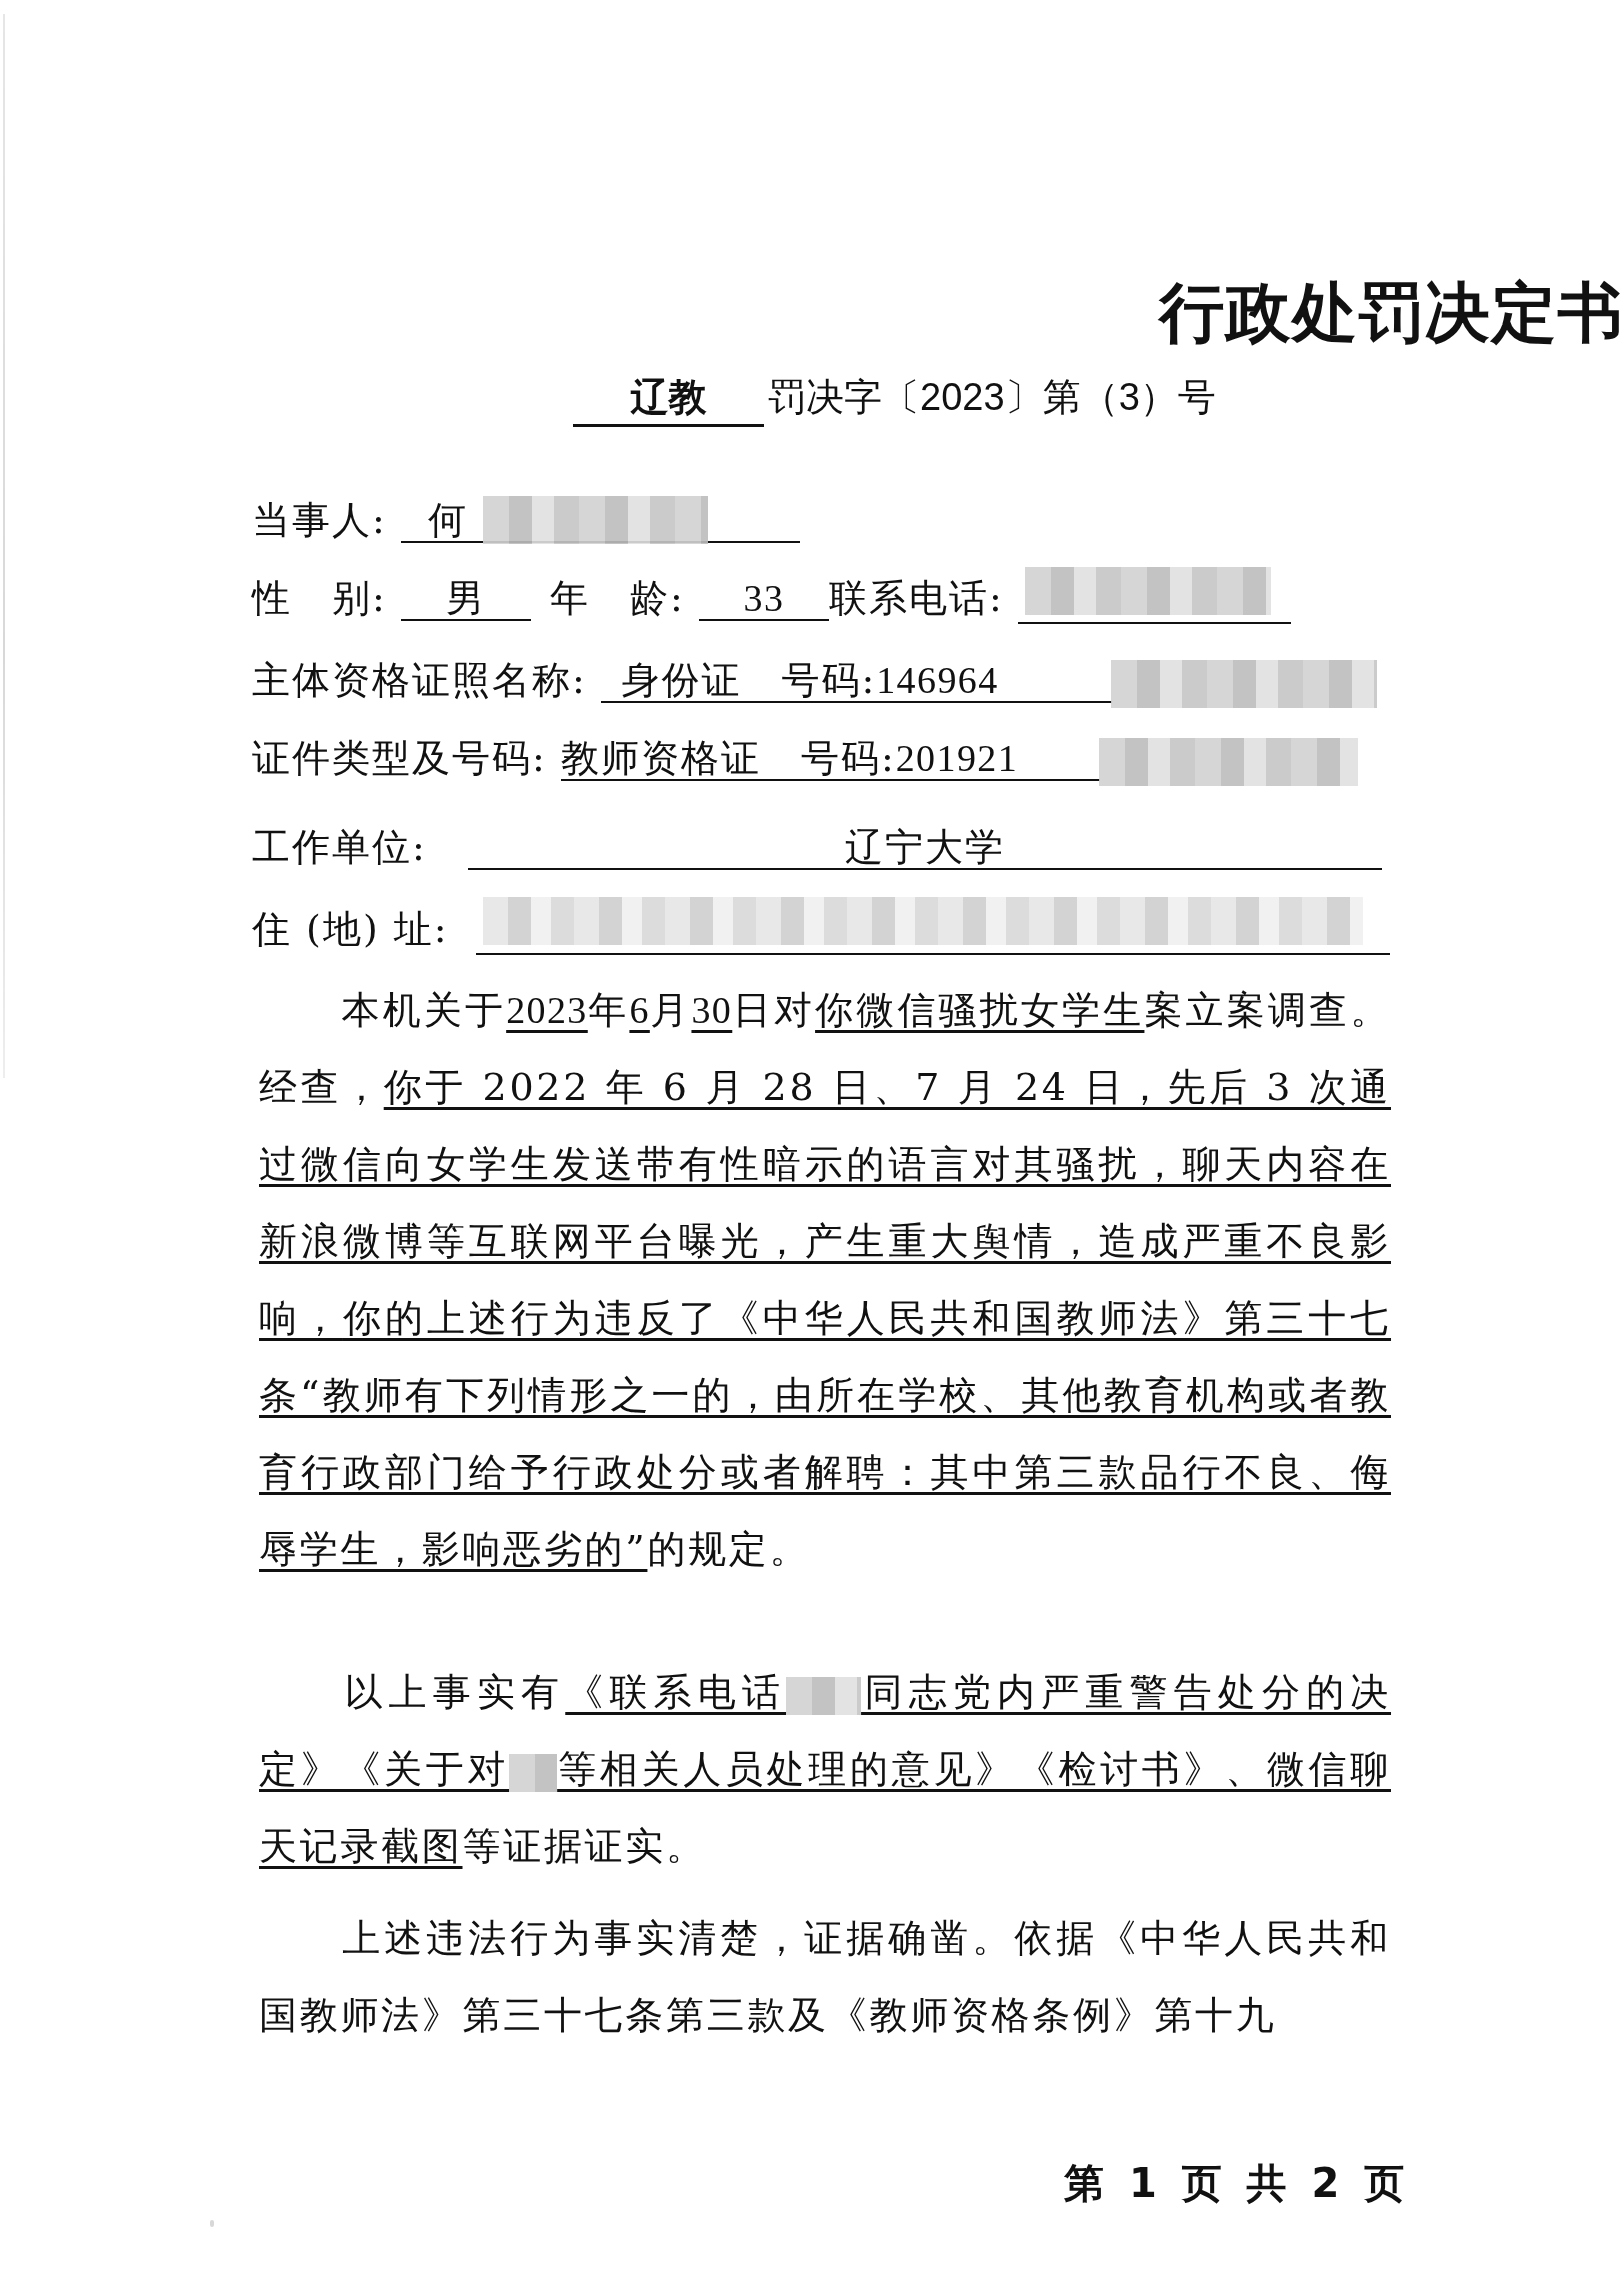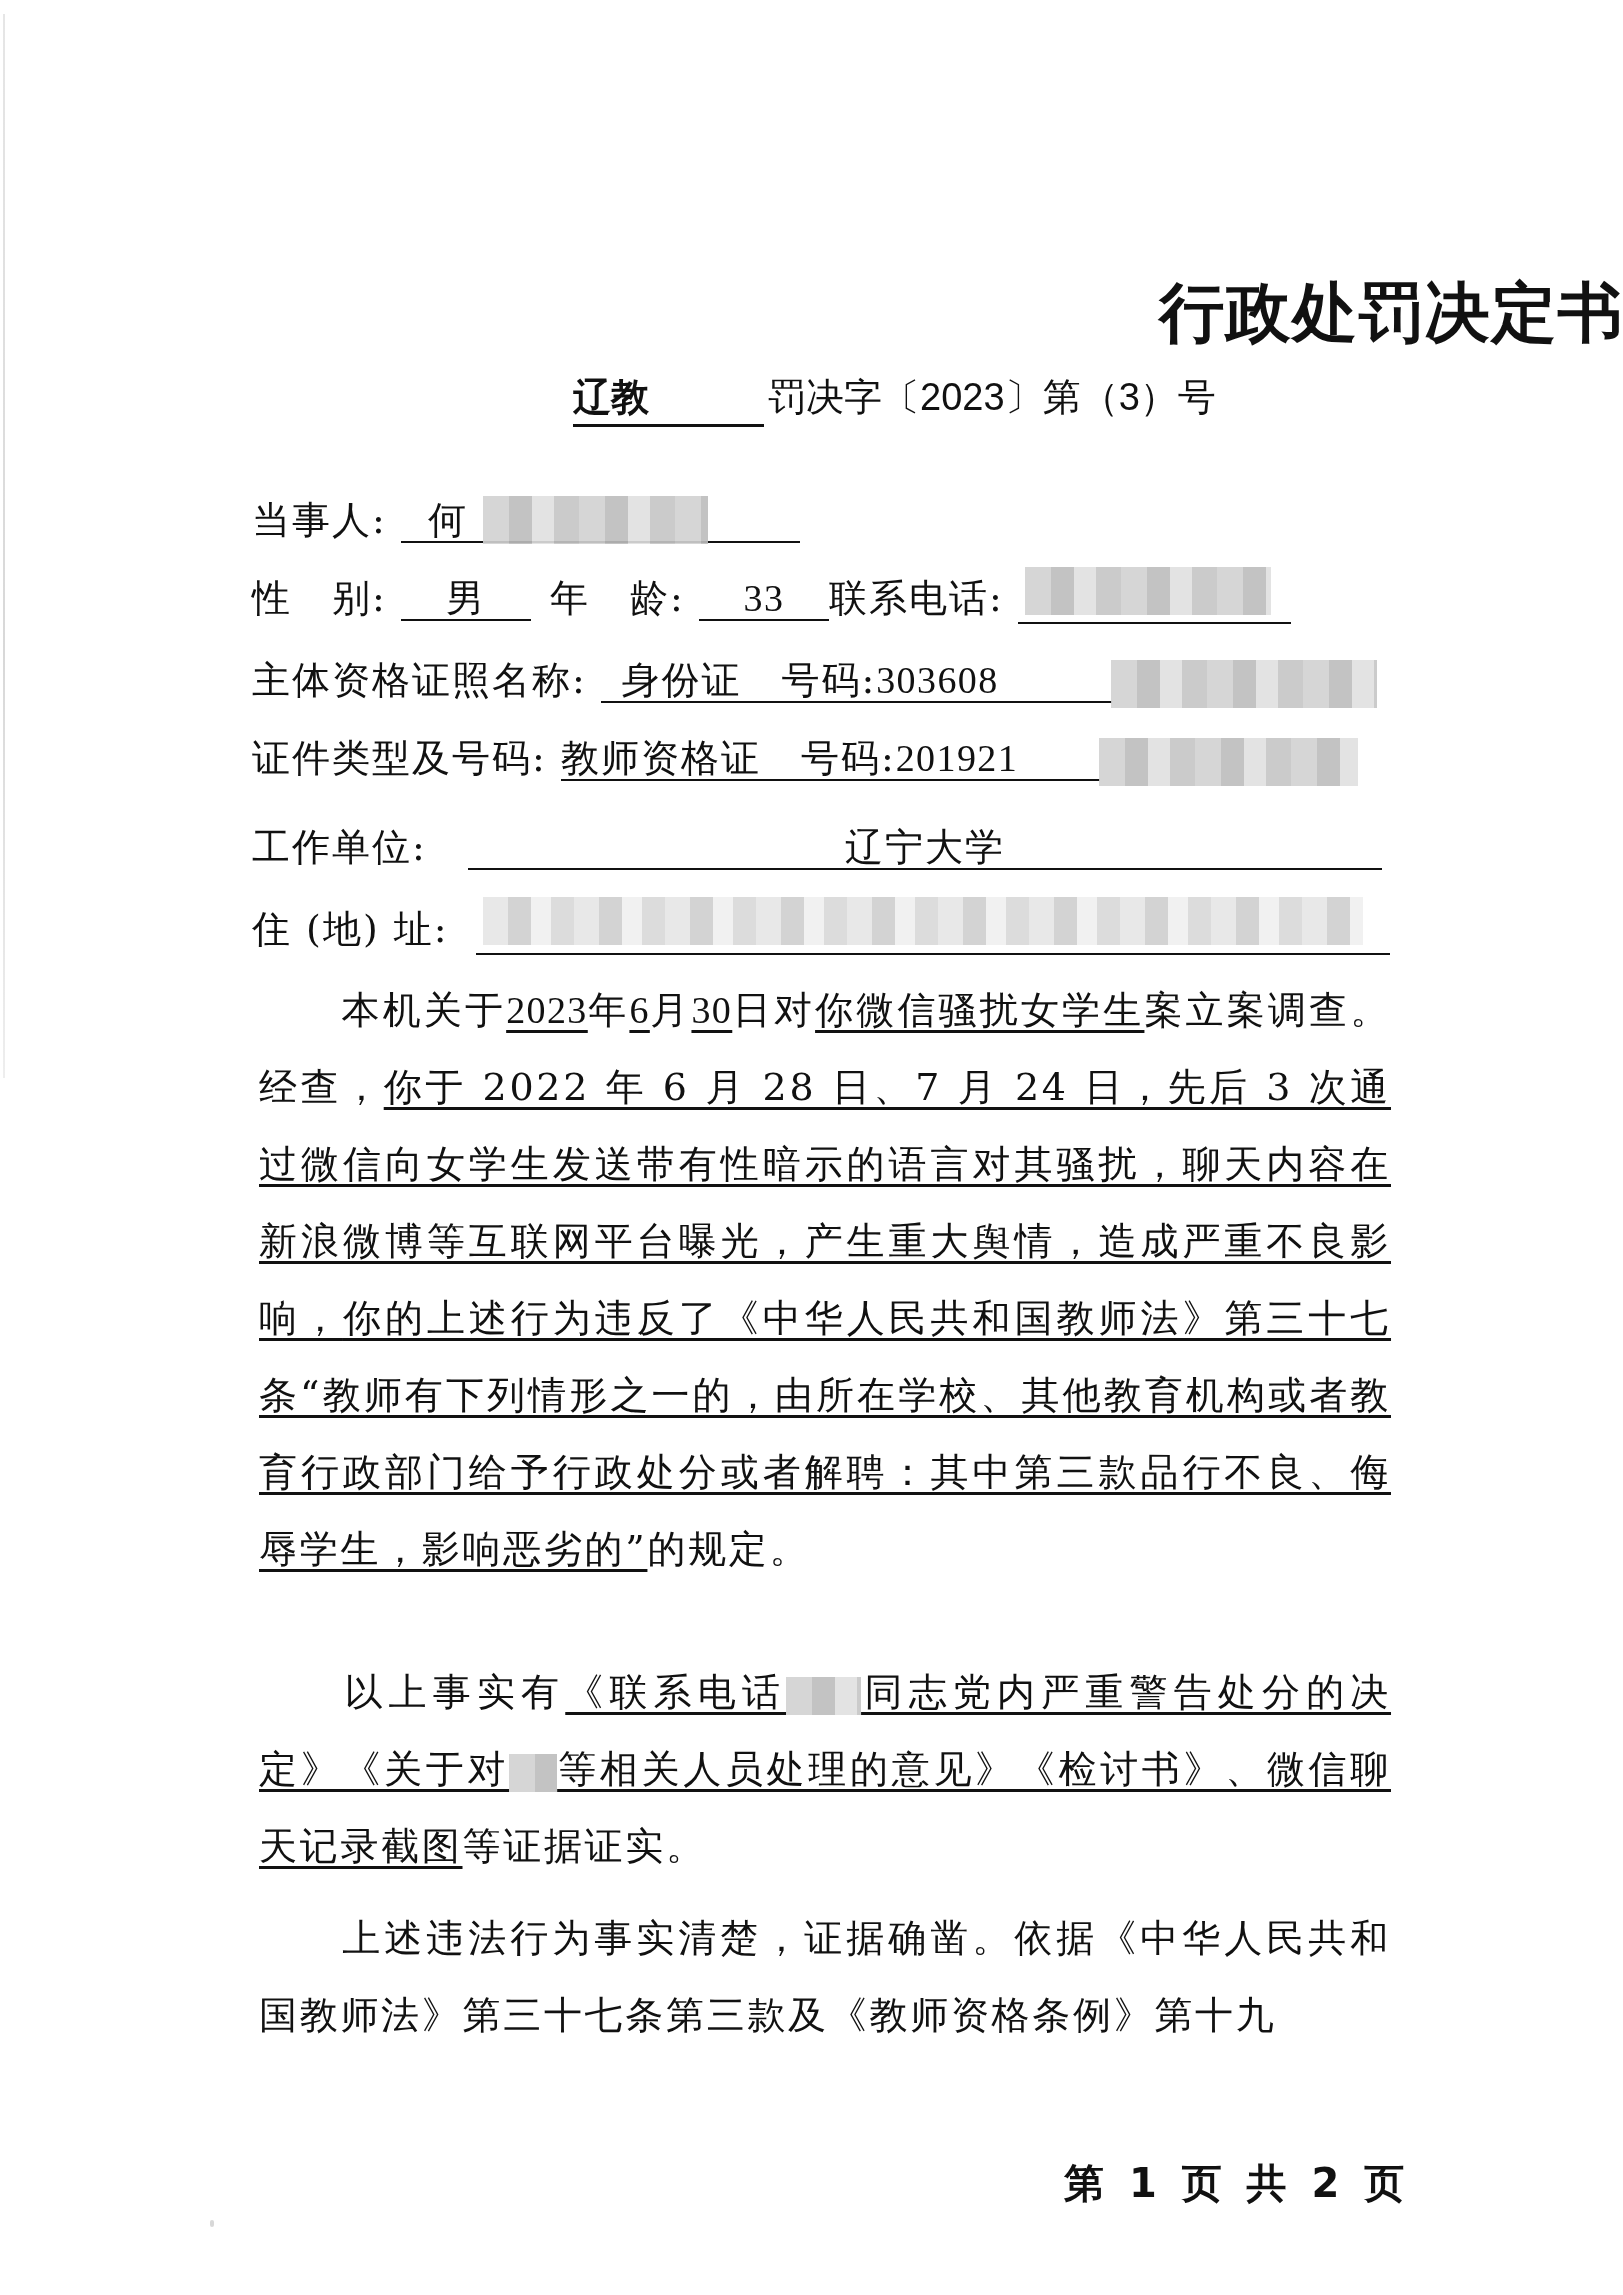--- a/index.html
+++ b/index.html
@@ -14,21 +14,21 @@
   }
   .page-title {
     position: absolute; left: 0; width: 1624px; top: 269px; text-align: right;
     font-size: 65px; font-weight: bold; letter-spacing: 1.4px;
     font-family: "DejaVu Sans", "Liberation Sans", sans-serif;
   }
   .docno {
     position: absolute; left: 573px; top: 372px; font-size: 38px; white-space: nowrap;
   }
   .docno .agency {
-    display: inline-block; width: 191px; font-weight: bold;
+    display: inline-block; width: 191px; text-align: center; font-weight: bold;
     border-bottom: 3.4px solid #111; padding-bottom: 1.4px; margin-right: 4.1px;
   }
   .docno .num { font-family: "Liberation Sans", sans-serif; }
   .row {
     position: absolute; left: 252px; font-size: 38px; white-space: nowrap; letter-spacing: 2px;
   }
   .ul { display: inline-block; border-bottom: 2.7px solid #111; text-align: center; line-height: 1.05; }
   .blur {
     display: inline-block; vertical-align: middle; height: 48px;
     background:
@@ -71,21 +71,21 @@
 <div class="row" style="top:573px">
   <span>性　别:</span>
   <span class="ul" style="width:130px">男</span>
   <span style="margin-left:5px">年　龄:</span>
   <span class="ul digits" style="width:130px">33</span><span>联系电话:</span>
   <span class="ul" style="width:273px;position:relative;height:41px;vertical-align:bottom"><span class="blur" style="width:246px;position:absolute;left:6.8px;top:-13.6px"></span></span>
 </div>
 
 <div class="row" style="top:655px">
   <span>主体资格证照名称:</span>
-  <span class="ul" style="text-align:left;padding-left:20.5px;width:491px;position:relative"><span>身份证</span>　<span>号码:</span><span class="digits">303608</span></span><span class="blur" style="width:266px;margin-left:-1.4px"></span>
+  <span class="ul" style="text-align:left;padding-left:20.5px;width:491px;position:relative"><span>身份证</span>　<span>号码:</span><span class="digits">146964</span></span><span class="blur" style="width:266px;margin-left:-1.4px"></span>
 </div>
 
 <div class="row" style="top:733px">
   <span>证件类型及号码:</span>
   <span class="ul" style="text-align:left;width:539px"><span>教师资格证</span>　<span>号码:</span><span class="digits">201921</span></span><span class="blur" style="width:259px;margin-left:-1.4px"></span>
 </div>
 
 <div class="row" style="top:822px">
   <span>工作单位:</span>
   <span class="ul" style="width:914px;margin-left:27px">辽宁大学</span>

